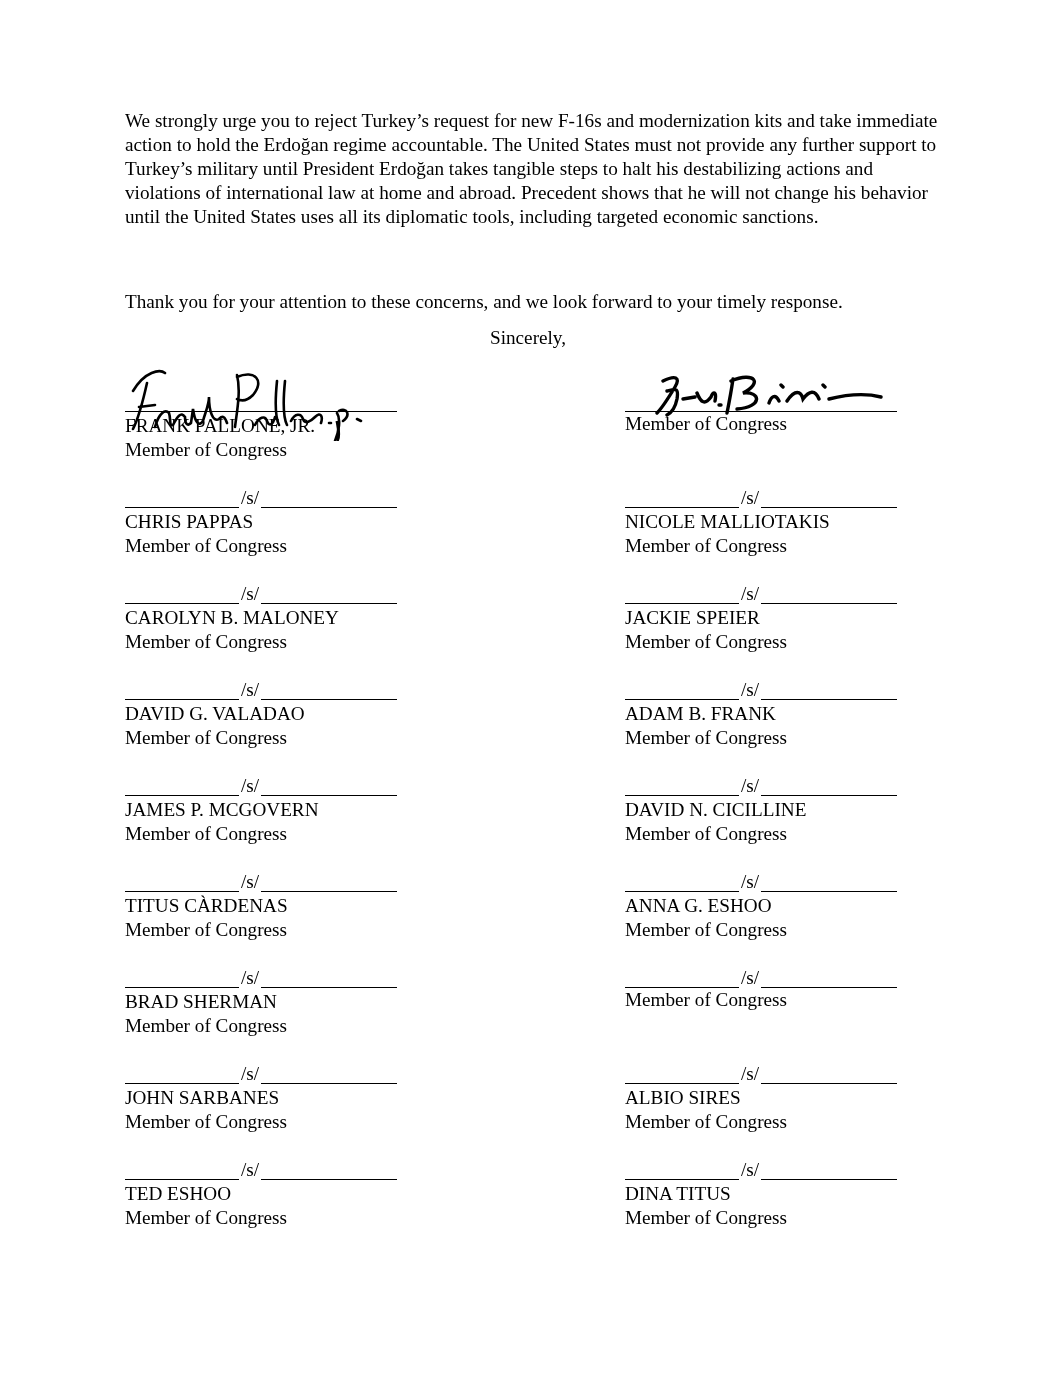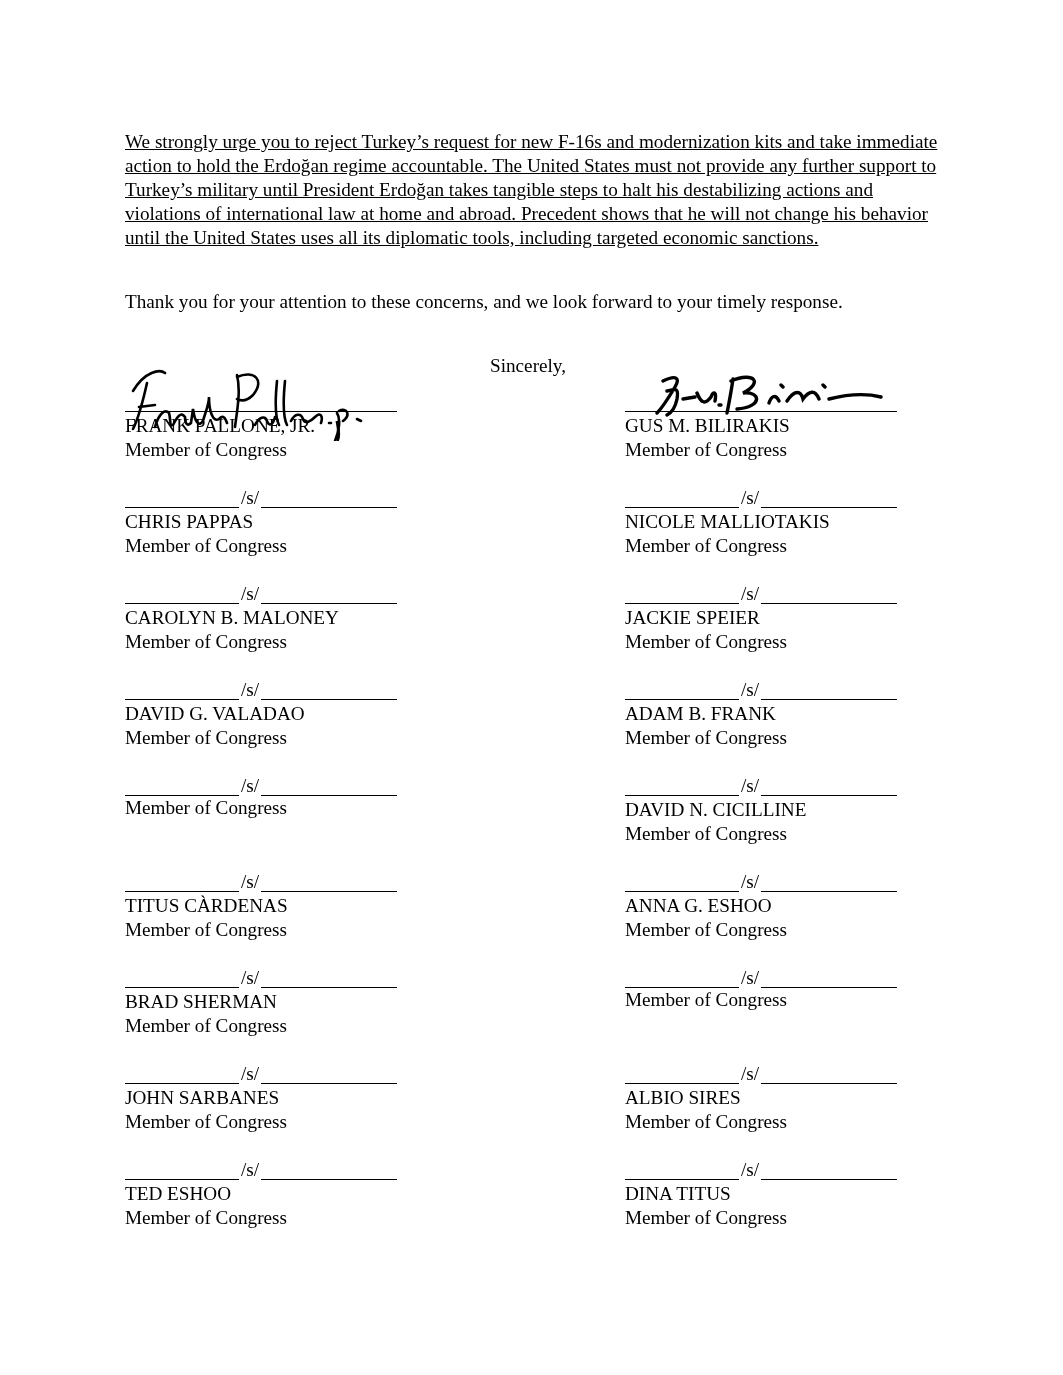--- a/index.html
+++ b/index.html
@@ -5,24 +5,24 @@
   html, body { margin: 0; padding: 0; background: #ffffff; }
   body {
     width: 1063px; height: 1375px; position: relative; overflow: hidden;
     font-family: "Liberation Serif", "DejaVu Serif", serif;
     color: #000;
   }
   .para {
     position: absolute; left: 125px; width: 820px;
     font-size: 19.2px; line-height: 24px; margin: 0;
   }
-  #p1 { top: 130px; text-decoration: underline; }
+  #p1 { top: 109px; }
   #p2 { top: 290px; }
   .closing {
-    position: absolute; left: 490px; top: 354px;
+    position: absolute; left: 490px; top: 326px;
     font-size: 19.2px; line-height: 24px;
   }
   .sig-block {
     position: absolute; width: 272px; font-size: 19.2px; line-height: 24px;
   }
   .sig-line {
     position: relative; height: 24px; border-bottom: 1.3px solid #000;
   }
   .sig-line .s-mark {
     position: absolute; left: 114px; bottom: -2px; background: #fff; padding: 0 2px;
@@ -70,20 +70,21 @@
       <div class="sig-line">
         <span class="s-mark">/s/</span>
       </div>
       <div class="name">DAVID G. VALADAO</div>
       <div class="title">Member of Congress</div>
     </div>
     <div class="sig-block" style="left: 125px; top: 771px;">
       <div class="sig-line">
         <span class="s-mark">/s/</span>
       </div>
+      <div class="name">JAMES P. MCGOVERN</div>
       <div class="title">Member of Congress</div>
     </div>
     <div class="sig-block" style="left: 125px; top: 867px;">
       <div class="sig-line">
         <span class="s-mark">/s/</span>
       </div>
       <div class="name">TITUS CÀRDENAS</div>
       <div class="title">Member of Congress</div>
     </div>
     <div class="sig-block" style="left: 125px; top: 963px;">
@@ -106,21 +107,20 @@
       </div>
       <div class="name">TED ESHOO</div>
       <div class="title">Member of Congress</div>
     </div>
     <div class="sig-block" style="left: 625px; top: 387px;">
       <div class="sig-line">
         <svg class="handwritten" viewBox="0 0 250 50" width="250" height="50" style="left:20px;bottom:-8px;height:50px">
           <path d="M18 12 C 30 6, 36 8, 30 18 C 24 28, 16 40, 12 44 M22 22 C 30 20, 34 18, 32 30 C 30 40, 26 44, 22 46 M38 30 L 50 28 M52 24 C 56 34, 60 36, 66 28 C 68 22, 72 22, 70 32 M74 36 L 76 36 M88 10 C 86 24, 84 34, 82 44 M86 12 C 110 2, 118 14, 98 24 C 116 22, 118 38, 92 40 M124 34 C 126 28, 130 24, 134 32 M136 16 L 138 18 M142 32 C 150 20, 156 22, 158 30 C 164 22, 170 20, 174 30 M178 16 L 180 18 M184 30 C 200 26, 220 24, 236 28" fill="none" stroke="#000" stroke-width="3.4" stroke-linecap="round"></path>
         </svg>
       </div>
-      <div class="name">GUS M. BILIRAKIS</div>
       <div class="title">Member of Congress</div>
     </div>
     <div class="sig-block" style="left: 625px; top: 483px;">
       <div class="sig-line">
         <span class="s-mark">/s/</span>
       </div>
       <div class="name">NICOLE MALLIOTAKIS</div>
       <div class="title">Member of Congress</div>
     </div>
     <div class="sig-block" style="left: 625px; top: 579px;">

